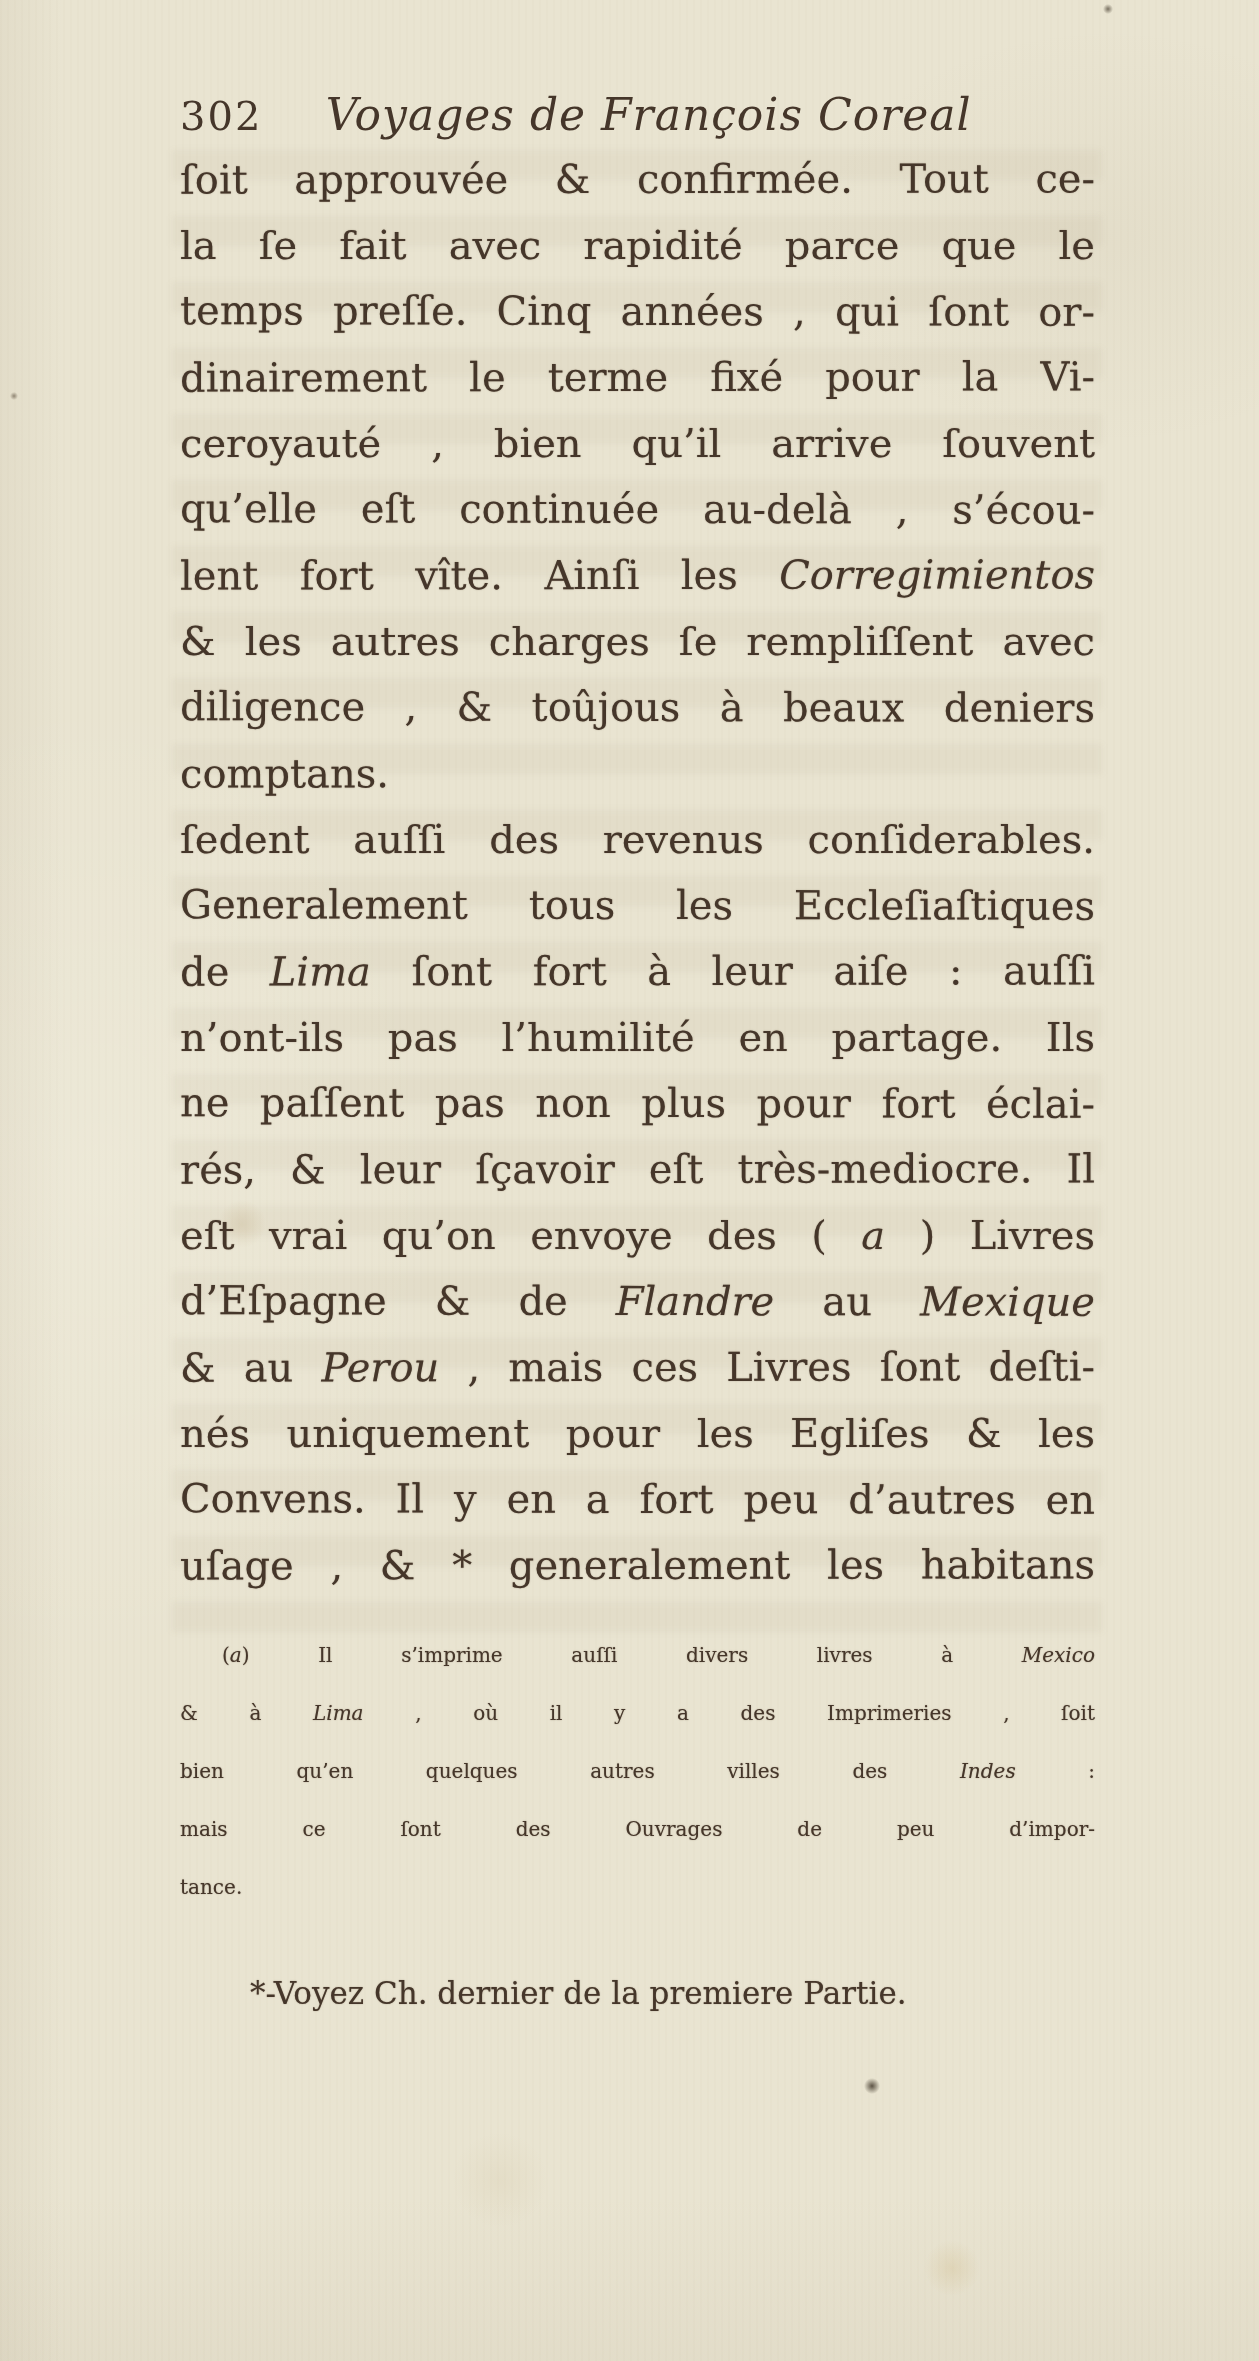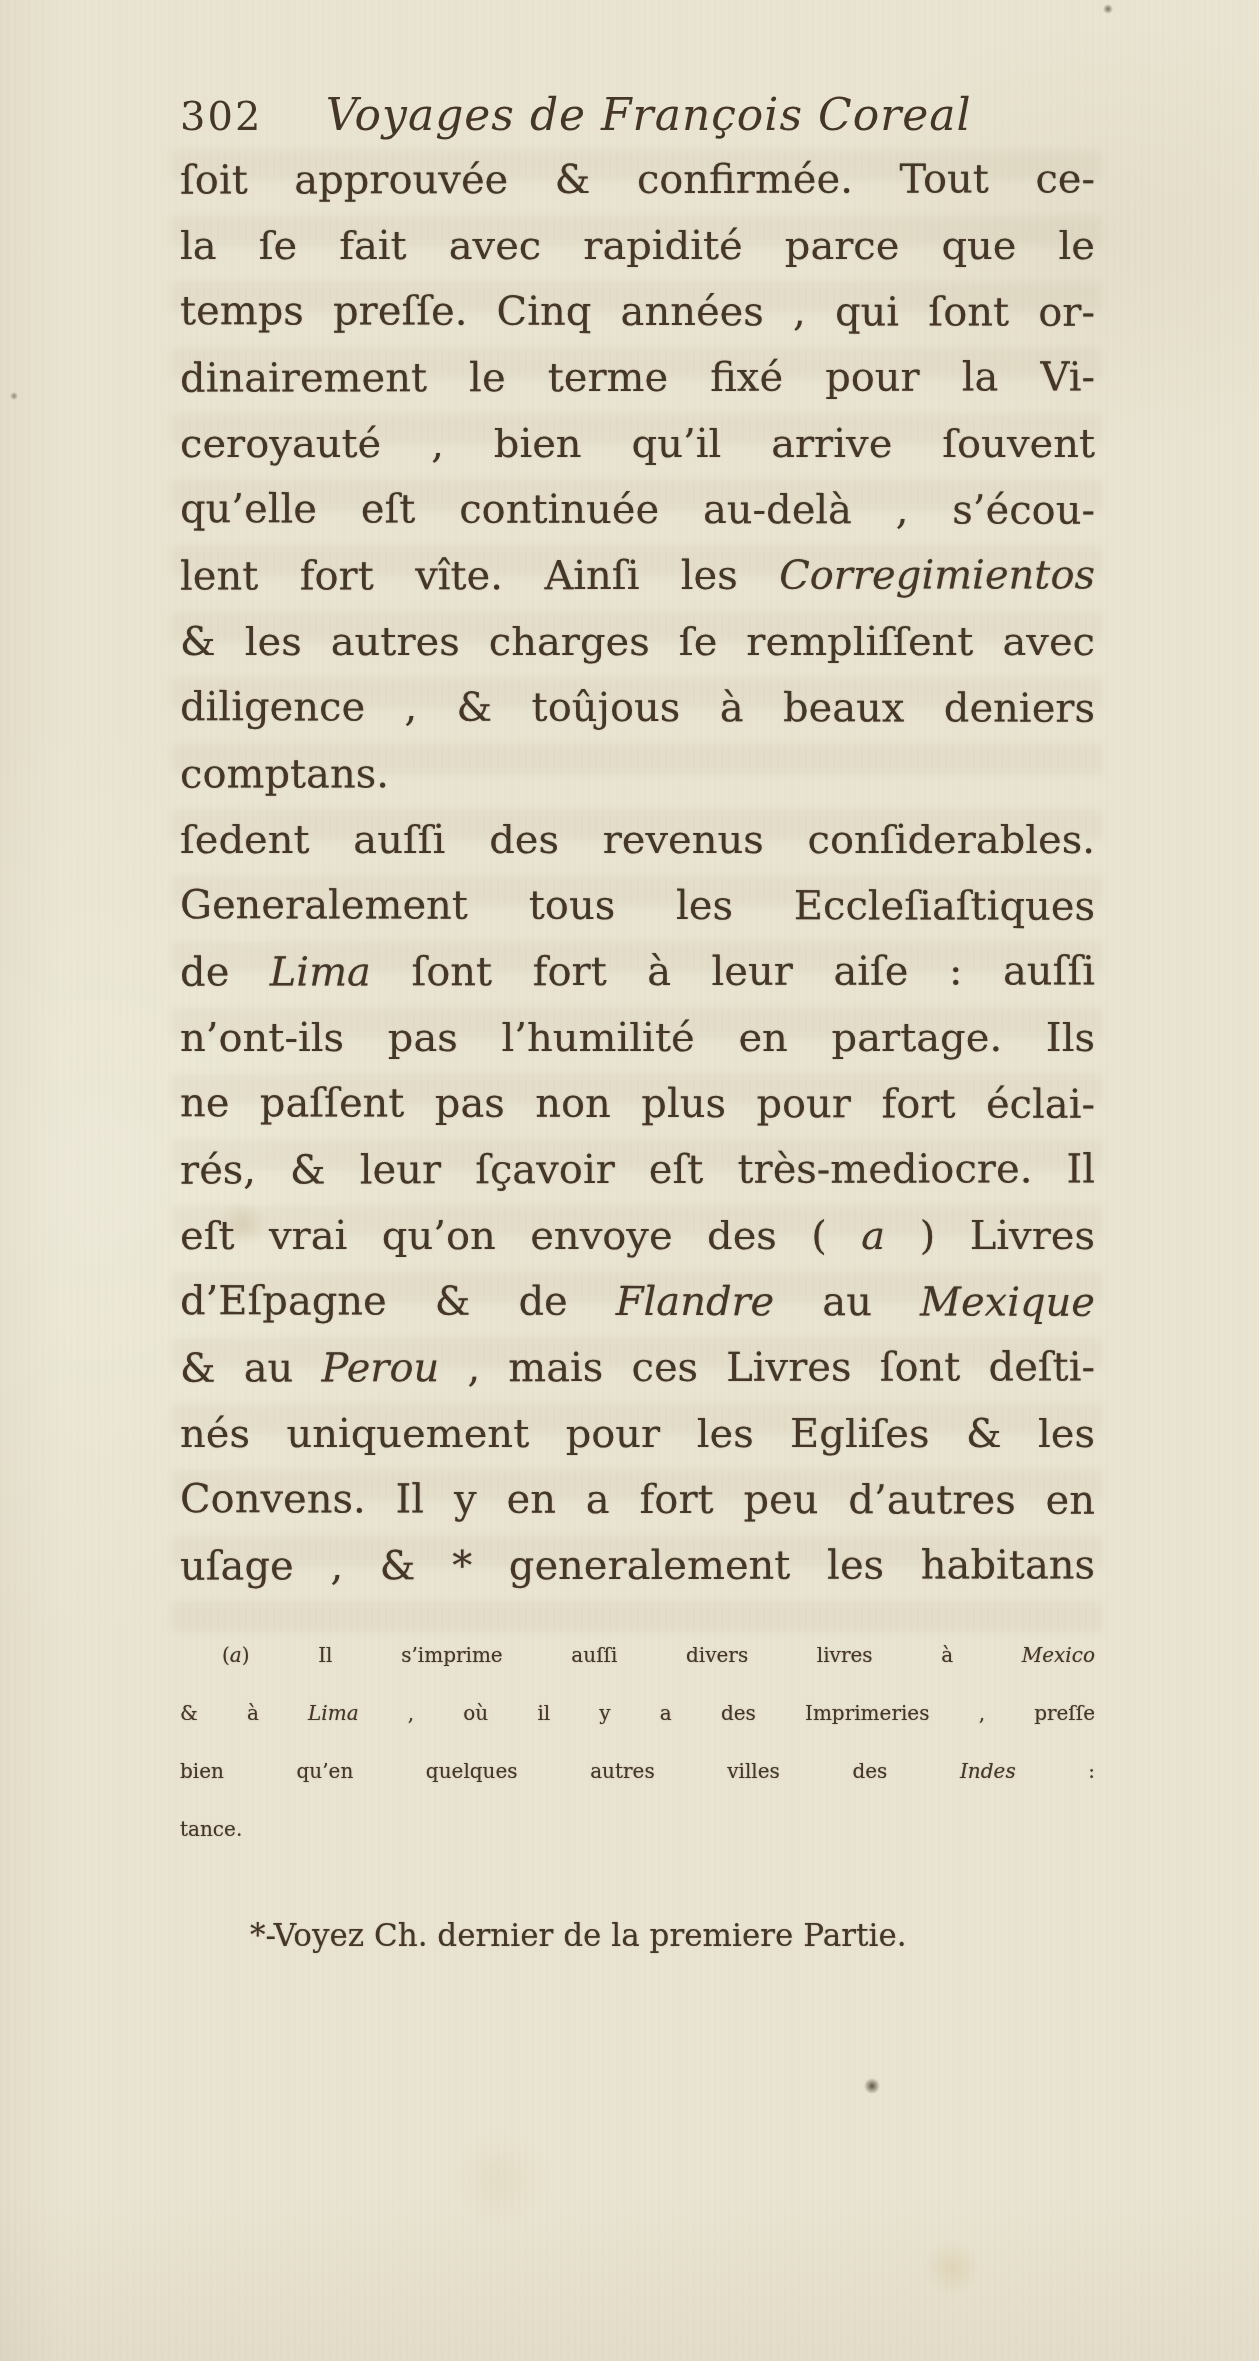--- a/index.html
+++ b/index.html
@@ -96,21 +96,22 @@
         <div class="line"><span>eſt vrai qu’on envoye des ( </span><span class="it">a</span><span> ) Livres</span></div>
         <div class="line"><span>d’Eſpagne &amp; de </span><span class="it">Flandre</span><span> au </span><span class="it">Mexique</span></div>
         <div class="line"><span>&amp; au </span><span class="it">Perou</span><span> , mais ces Livres ſont deſti-</span></div>
         <div class="line"><span>nés uniquement pour les Egliſes &amp; les</span></div>
         <div class="line"><span>Convens. Il y en a fort peu d’autres en</span></div>
         <div class="line"><span>uſage , &amp; * generalement les habitans</span></div>
       </div>
 
     <div class="footnote" id="footnote-lines">
         <div class="line indent"><span>(</span><span class="it">a</span><span>) Il s’imprime auſſi divers livres à </span><span class="it">Mexico</span></div>
-        <div class="line"><span>&amp; à </span><span class="it">Lima</span><span> , où il y a des Imprimeries , preſſe</span></div>
+        <div class="line"><span>&amp; à </span><span class="it">Lima</span><span> , où il y a des Imprimeries , ſoit</span></div>
         <div class="line"><span>bien qu’en quelques autres villes des </span><span class="it">Indes</span><span> :</span></div>
+        <div class="line"><span>mais ce ſont des Ouvrages de peu d’impor-</span></div>
         <div class="line short"><span>tance.</span></div>
       </div>
 
     <div class="star-note">*-Voyez Ch. dernier de la premiere Partie.</div>
 
   </div>
 </div>
 
 </body></html>

